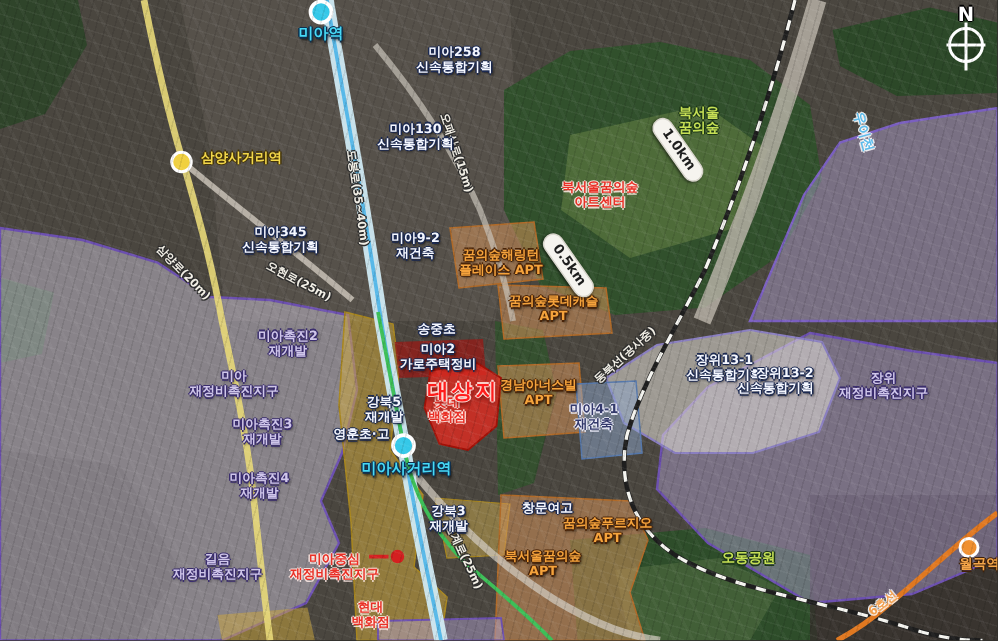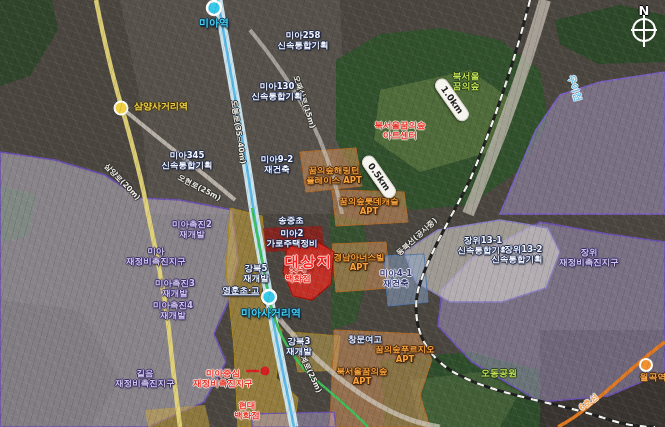--- a/index.html
+++ b/index.html
@@ -188,21 +188,21 @@
         <div>재개발</div>
       </div>
       <div class="lbl zone-purple" style="left: 156px; top: 257px; transform: translate(-50%, -50%);">
         <div>미아</div>
         <div>재정비촉진지구</div>
       </div>
       <div class="lbl zone-purple" style="left: 175px; top: 289px; transform: translate(-50%, -50%);">
         <div>미아촉진3</div>
         <div>재개발</div>
       </div>
-      <div class="lbl zone-purple" style="left: 173px; top: 311px; transform: translate(-50%, -50%);">
+      <div class="lbl zone-purple" style="left: 173px; top: 325px; transform: translate(-50%, -50%);">
         <div>미아촉진4</div>
         <div>재개발</div>
       </div>
       <div class="lbl zone-purple" style="left: 145px; top: 379px; transform: translate(-50%, -50%);">
         <div>길음</div>
         <div>재정비촉진지구</div>
       </div>
       <div class="lbl zone-purple" style="left: 589px; top: 258px; transform: translate(-50%, -50%);">
         <div>장위</div>
         <div>재정비촉진지구</div>
@@ -216,21 +216,21 @@
         <div>재개발</div>
       </div>
       <div class="lbl zone-white" style="left: 256px; top: 274px; transform: translate(-50%, -50%);">
         <div>강북5</div>
         <div>재개발</div>
       </div>
       <div class="lbl label-red" style="left: 298px; top: 274px; transform: translate(-50%, -50%);">
         <div>롯데</div>
         <div>백화점</div>
       </div>
-      <div class="lbl zone-white" style="left: 241px; top: 291px; transform: translate(-50%, -50%); text-decoration: underline;">
+      <div class="lbl zone-white" style="left: 241px; top: 291px; transform: translate(-50%, -50%);">
         <div>영훈초·고</div>
       </div>
       <div class="lbl zone-white" style="left: 291px; top: 221px; transform: translate(-50%, -50%);">
         <div>송중초</div>
       </div>
       <div class="lbl zone-white" style="left: 365px; top: 304px; transform: translate(-50%, -50%); margin-top: 36px;">
         <div>창문여고</div>
       </div>
       <div class="lbl zone-white" style="left: 292px; top: 239px; transform: translate(-50%, -50%);">
         <div>미아2</div>

